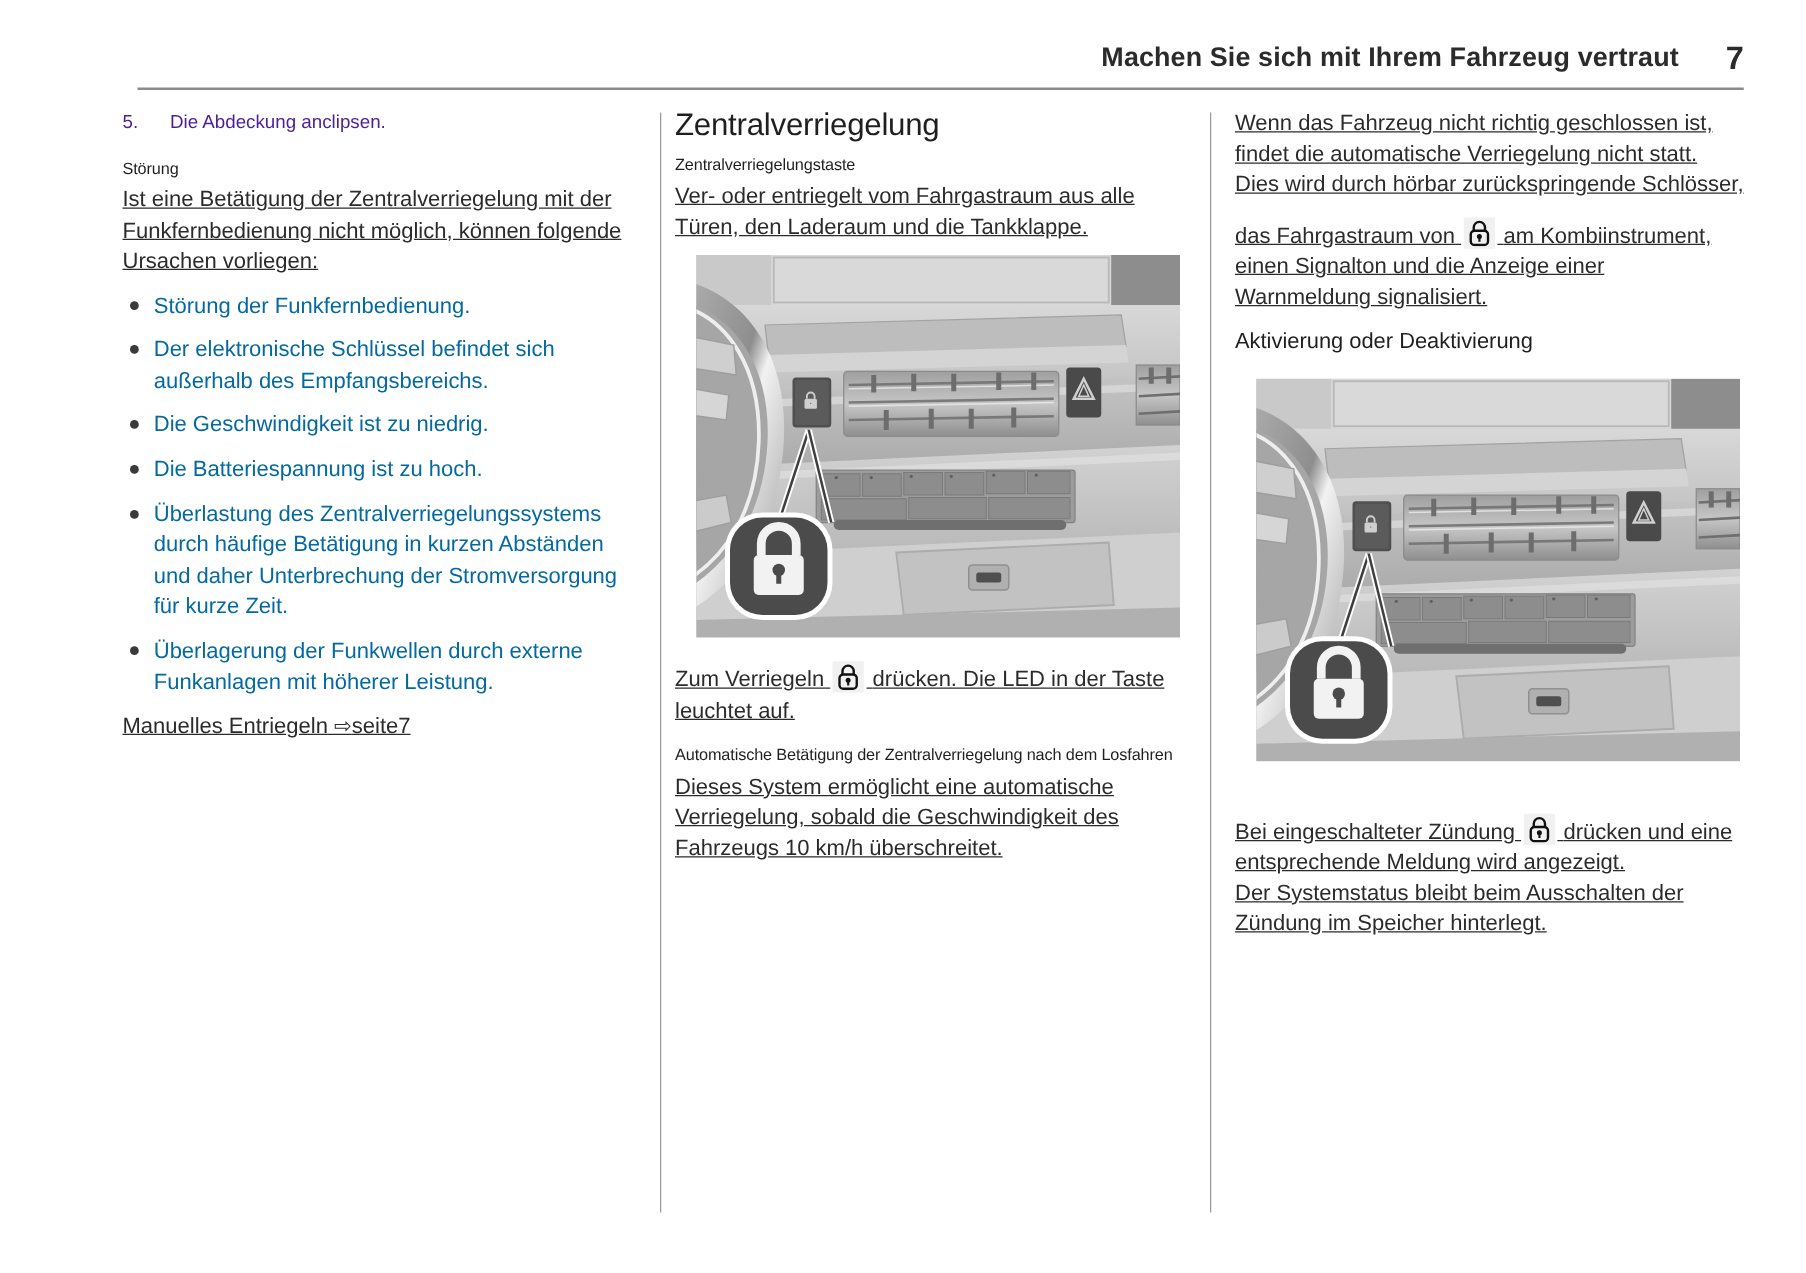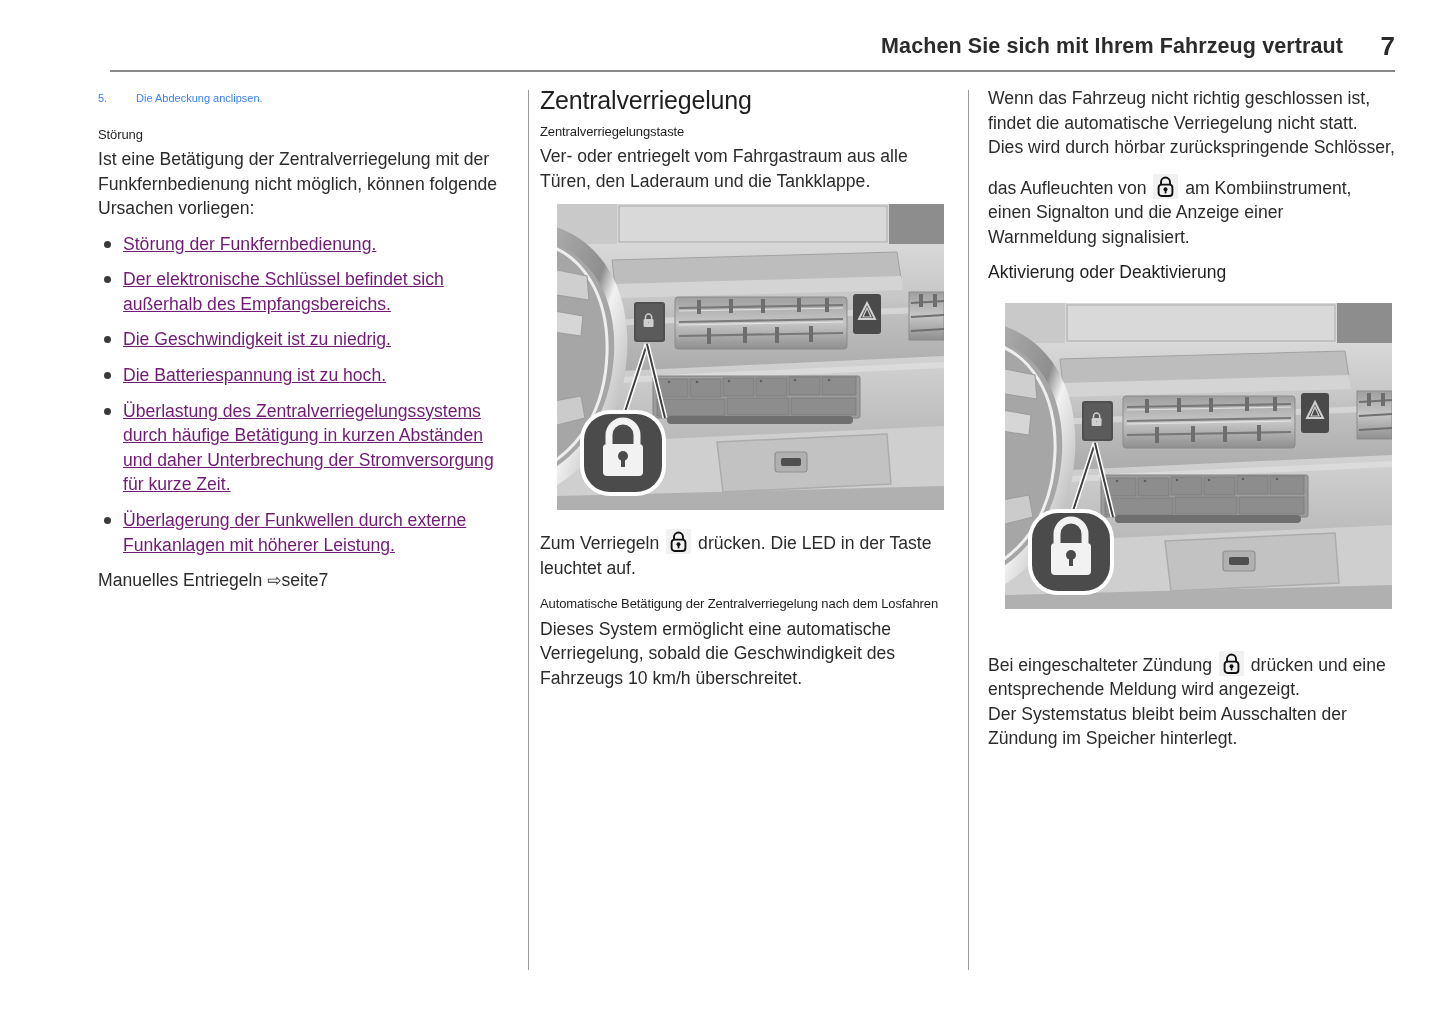--- a/index.html
+++ b/index.html
@@ -55,33 +55,33 @@
   .h2{
     font-size:13px;font-weight:normal;color:#1f1f1f;
     margin:13px 0 5px 0;line-height:1.18;letter-spacing:-.1px;
   }
   .h2.first{margin-top:0;}
   .h3{
     font-size:17.5px;font-weight:normal;color:#1f1f1f;
     margin:14px 0 4px 0;line-height:1.2;
   }
   p{
-    font-size:17.6px;line-height:24.6px;margin:0 0 11px 0;color:#2b2b2b;
+    font-size:17.6px;line-height:24.6px;margin:0 0 11px 0;color:#2b2b2b;text-decoration:underline;
   }
   p.tight{margin-bottom:0;}
   .numitem{
-    font-size:11px;line-height:24.6px;margin:0 0 16px 0;
-    padding-left:38px;text-indent:-38px;color:#3b82f6;
+    font-size:15px;line-height:24.6px;margin:0 0 16px 0;
+    padding-left:38px;text-indent:-38px;color:#4c1d95;
   }
   .numitem .num{display:inline-block;width:38px;text-indent:0;}
 
   ul{list-style:none;margin:0;padding:0;}
   li{
     position:relative;font-size:17.6px;line-height:24.6px;
-    padding-left:25px;margin-bottom:11px;color:#701a75;text-decoration:underline;
+    padding-left:25px;margin-bottom:11px;color:#0369a1;
   }
   li:before{
     content:"";position:absolute;left:6px;top:9px;
     width:7px;height:7px;border-radius:50%;background:#3a3a3a;
   }
 
   .xref{white-space:nowrap;}
   .arrow{font-size:17px;}
 
   
@@ -300,21 +300,21 @@
 
       <h2 class="h2" style="margin-top:16px">Automatische Betätigung der Zentralverriegelung nach dem Losfahren</h2>
 
       <p>Dieses System ermöglicht eine automatische Verriegelung, sobald die Geschwindigkeit des Fahrzeugs 10 km/h überschreitet.</p>
     </div>
 
     <div class="col col-right">
 
       <p style="margin-bottom:14px">Wenn das Fahrzeug nicht richtig geschlossen ist, findet die automatische Verriegelung nicht statt. Dies wird durch hörbar zurückspringende Schlösser,</p>
 
-      <p><span>das Aufleuchten von</span>
+      <p><span>das Fahrgastraum von</span>
         <span class="lockglyph">
           <svg width="19" height="21" viewBox="0 0 19 21">
             <path d="M5 9 V6 a4.5 4.5 0 0 1 9 0 V9" fill="none" stroke="#111" stroke-width="1.9"></path>
             <rect x="2.6" y="8.6" width="13.8" height="11.4" rx="3" fill="none" stroke="#111" stroke-width="1.9"></rect>
             <circle cx="9.5" cy="13.2" r="2" fill="#111"></circle>
             <rect x="8.7" y="13.2" width="1.7" height="4.2" fill="#111"></rect>
           </svg>
         </span>
         <span>am Kombiinstrument, einen Signalton und die Anzeige einer Warnmeldung signalisiert.</span></p>
 

